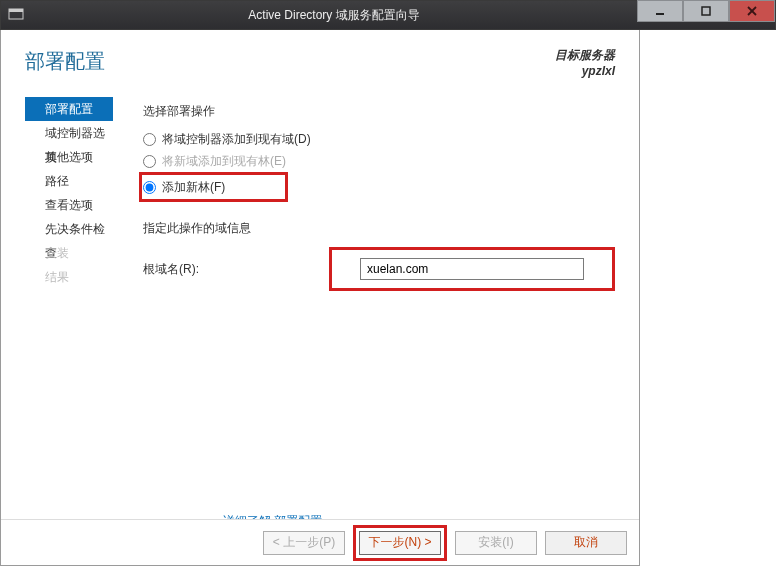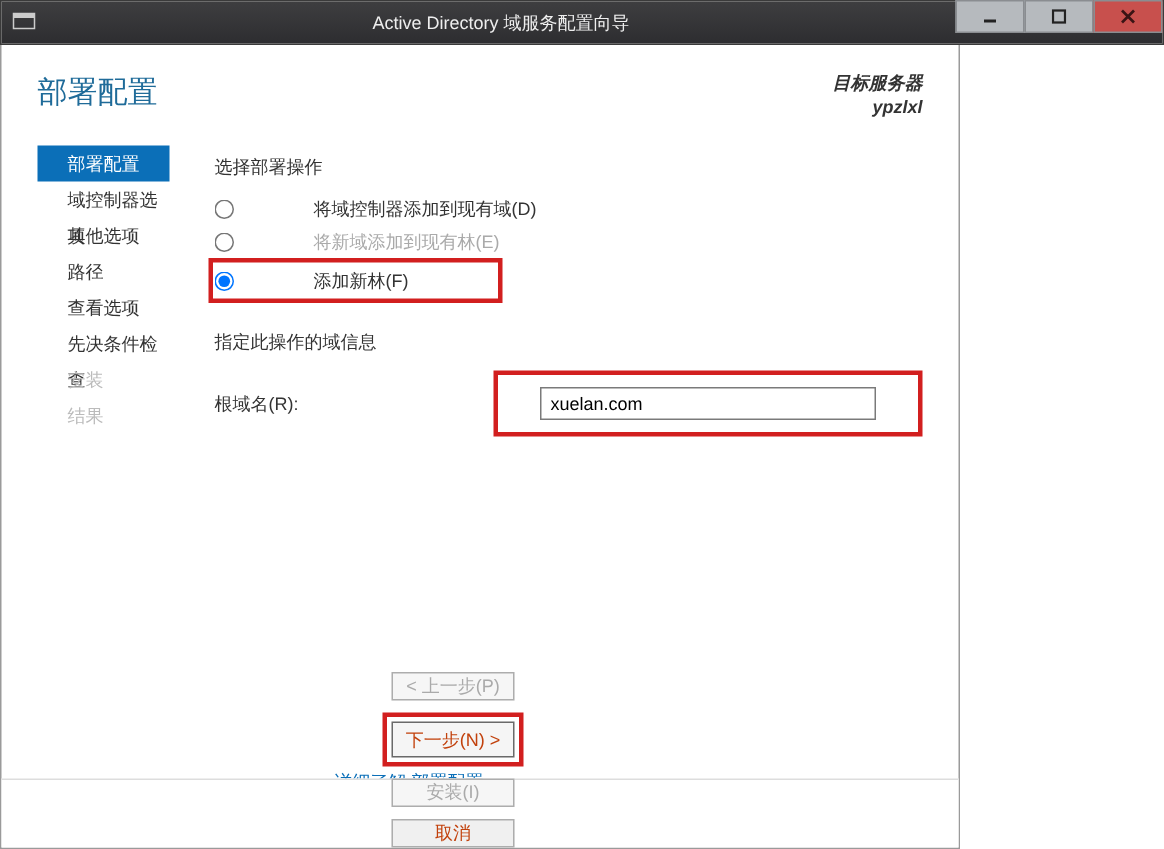--- a/index.html
+++ b/index.html
@@ -91,21 +91,21 @@
 
   
   .panel {
     flex: 1;
     padding: 10px 0 0 30px;
     font-size: 12px;
     color: #333;
     position: relative;
   }
   .section-label { margin: 6px 0 8px 0; }
-  .radio-row { display: flex; align-items: center; height: 22px; gap: 47px; }
+  .radio-row { display: flex; align-items: center; height: 22px; }
   .radio-row input[type=radio] { margin-right: 6px; }
   .radio-row.disabled { color: #aaa; }
 
   .highlight-box-forest {
     border: 3px solid #d21f1f;
     display: inline-block;
     padding: 1px 60px 1px 1px;
     margin-left: -4px;
   }
 
@@ -134,24 +134,23 @@
 
   
   .buttonbar {
     position: absolute;
     bottom: 0; left: 0; right: 0;
     height: 46px;
     border-top: 1px solid #ddd;
     display: flex;
     align-items: center;
     justify-content: flex-end;
-    padding-right: 36px;
+    padding-right: 12px;
     gap: 8px;
     background: #fff;
-    flex-direction: column;
   }
   .btn {
     min-width: 82px;
     height: 24px;
     border: 1px solid #adadad;
     background: #f0f0f0;
     font-size: 12px;
     color: #c2410c;
     padding: 0 8px;
   }

